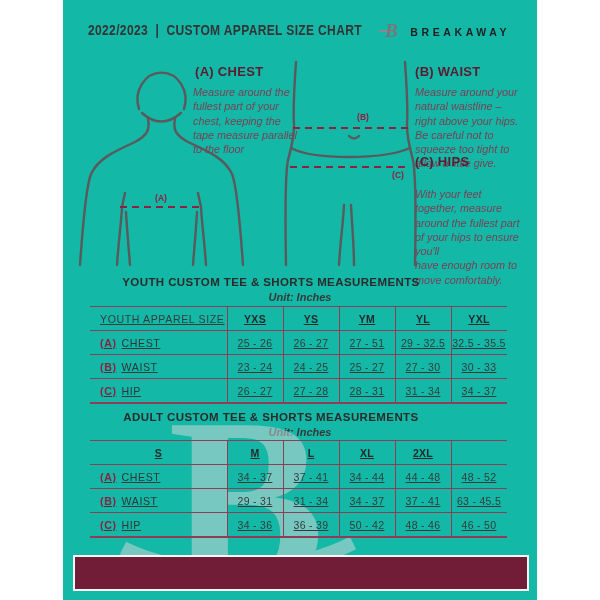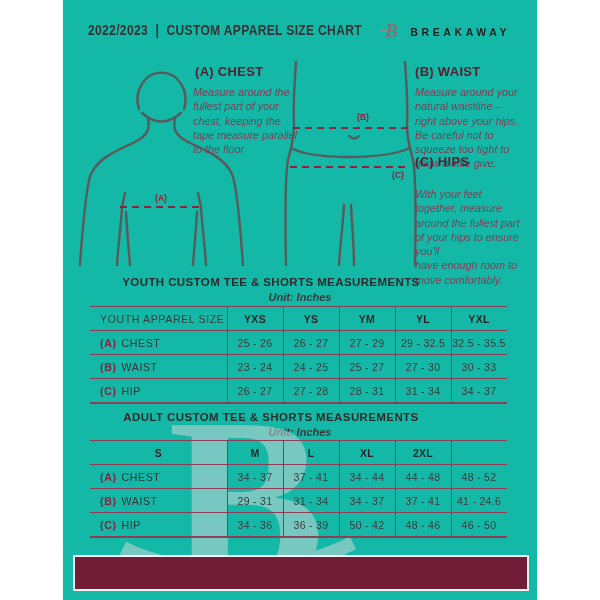--- a/index.html
+++ b/index.html
@@ -28,21 +28,21 @@
   .sec-unit{position:absolute;left:0;width:474px;text-align:center;font-size:11px;
     font-style:italic;font-weight:bold;color:#38383a;}
 
   
   .table{position:absolute;left:27px;width:417px;border-top:1.5px solid #8f3c57;
     border-bottom:1.5px solid #8f3c57;z-index:2;}
   .t-row{display:grid;grid-template-columns:137px 56px 56px 56px 56px 56px;height:23px;
     border-bottom:1.4px solid #8f3c57;}
   .t-row:last-child{border-bottom:none;}
   .cell{display:flex;align-items:center;justify-content:center;font-size:10.5px;
-    color:#39393b;letter-spacing:.3px;}
+    color:#39393b;letter-spacing:.3px;text-decoration:underline;}
   .t-head .cell{font-weight:bold;color:#28282a;}
   .cell.first{justify-content:flex-start;padding-left:10px;font-weight:normal;
     color:#3a3a3c;letter-spacing:.6px;font-size:10.6px;}
   .t-head .cell.first{font-weight:normal;}
   .pfx{color:#8e2040;font-weight:bold;margin-right:5px;}
   .lbl{color:#333335;letter-spacing:.6px;}
   .vline{position:absolute;top:0;bottom:0;width:1.2px;background:#8f3c57;}
 
   
   .watermark{position:absolute;left:50px;top:398px;z-index:1;opacity:.5;}
@@ -133,21 +133,21 @@
       <div class="cell">YL</div>
       <div class="cell">YXL</div>
     </div>
     <div class="t-row">
       <div class="cell first">
         <span class="pfx">(A)</span>
         <span class="lbl">CHEST</span>
       </div>
       <div class="cell">25 - 26</div>
       <div class="cell">26 - 27</div>
-      <div class="cell">27 - 29</div>
+      <div class="cell">27 - 51</div>
       <div class="cell">29 - 32.5</div>
       <div class="cell">32.5 - 35.5</div>
     </div>
     <div class="t-row">
       <div class="cell first">
         <span class="pfx">(B)</span>
         <span class="lbl">WAIST</span>
       </div>
       <div class="cell">23 - 24</div>
       <div class="cell">24 - 25</div>
@@ -204,21 +204,21 @@
     </div>
     <div class="t-row">
       <div class="cell first">
         <span class="pfx">(B)</span>
         <span class="lbl">WAIST</span>
       </div>
       <div class="cell">29 - 31</div>
       <div class="cell">31 - 34</div>
       <div class="cell">34 - 37</div>
       <div class="cell">37 - 41</div>
-      <div class="cell">41 - 24.6</div>
+      <div class="cell">63 - 45.5</div>
     </div>
     <div class="t-row">
       <div class="cell first">
         <span class="pfx">(C)</span>
         <span class="lbl">HIP</span>
       </div>
       <div class="cell">34 - 36</div>
       <div class="cell">36 - 39</div>
       <div class="cell">50 - 42</div>
       <div class="cell">48 - 46</div>

